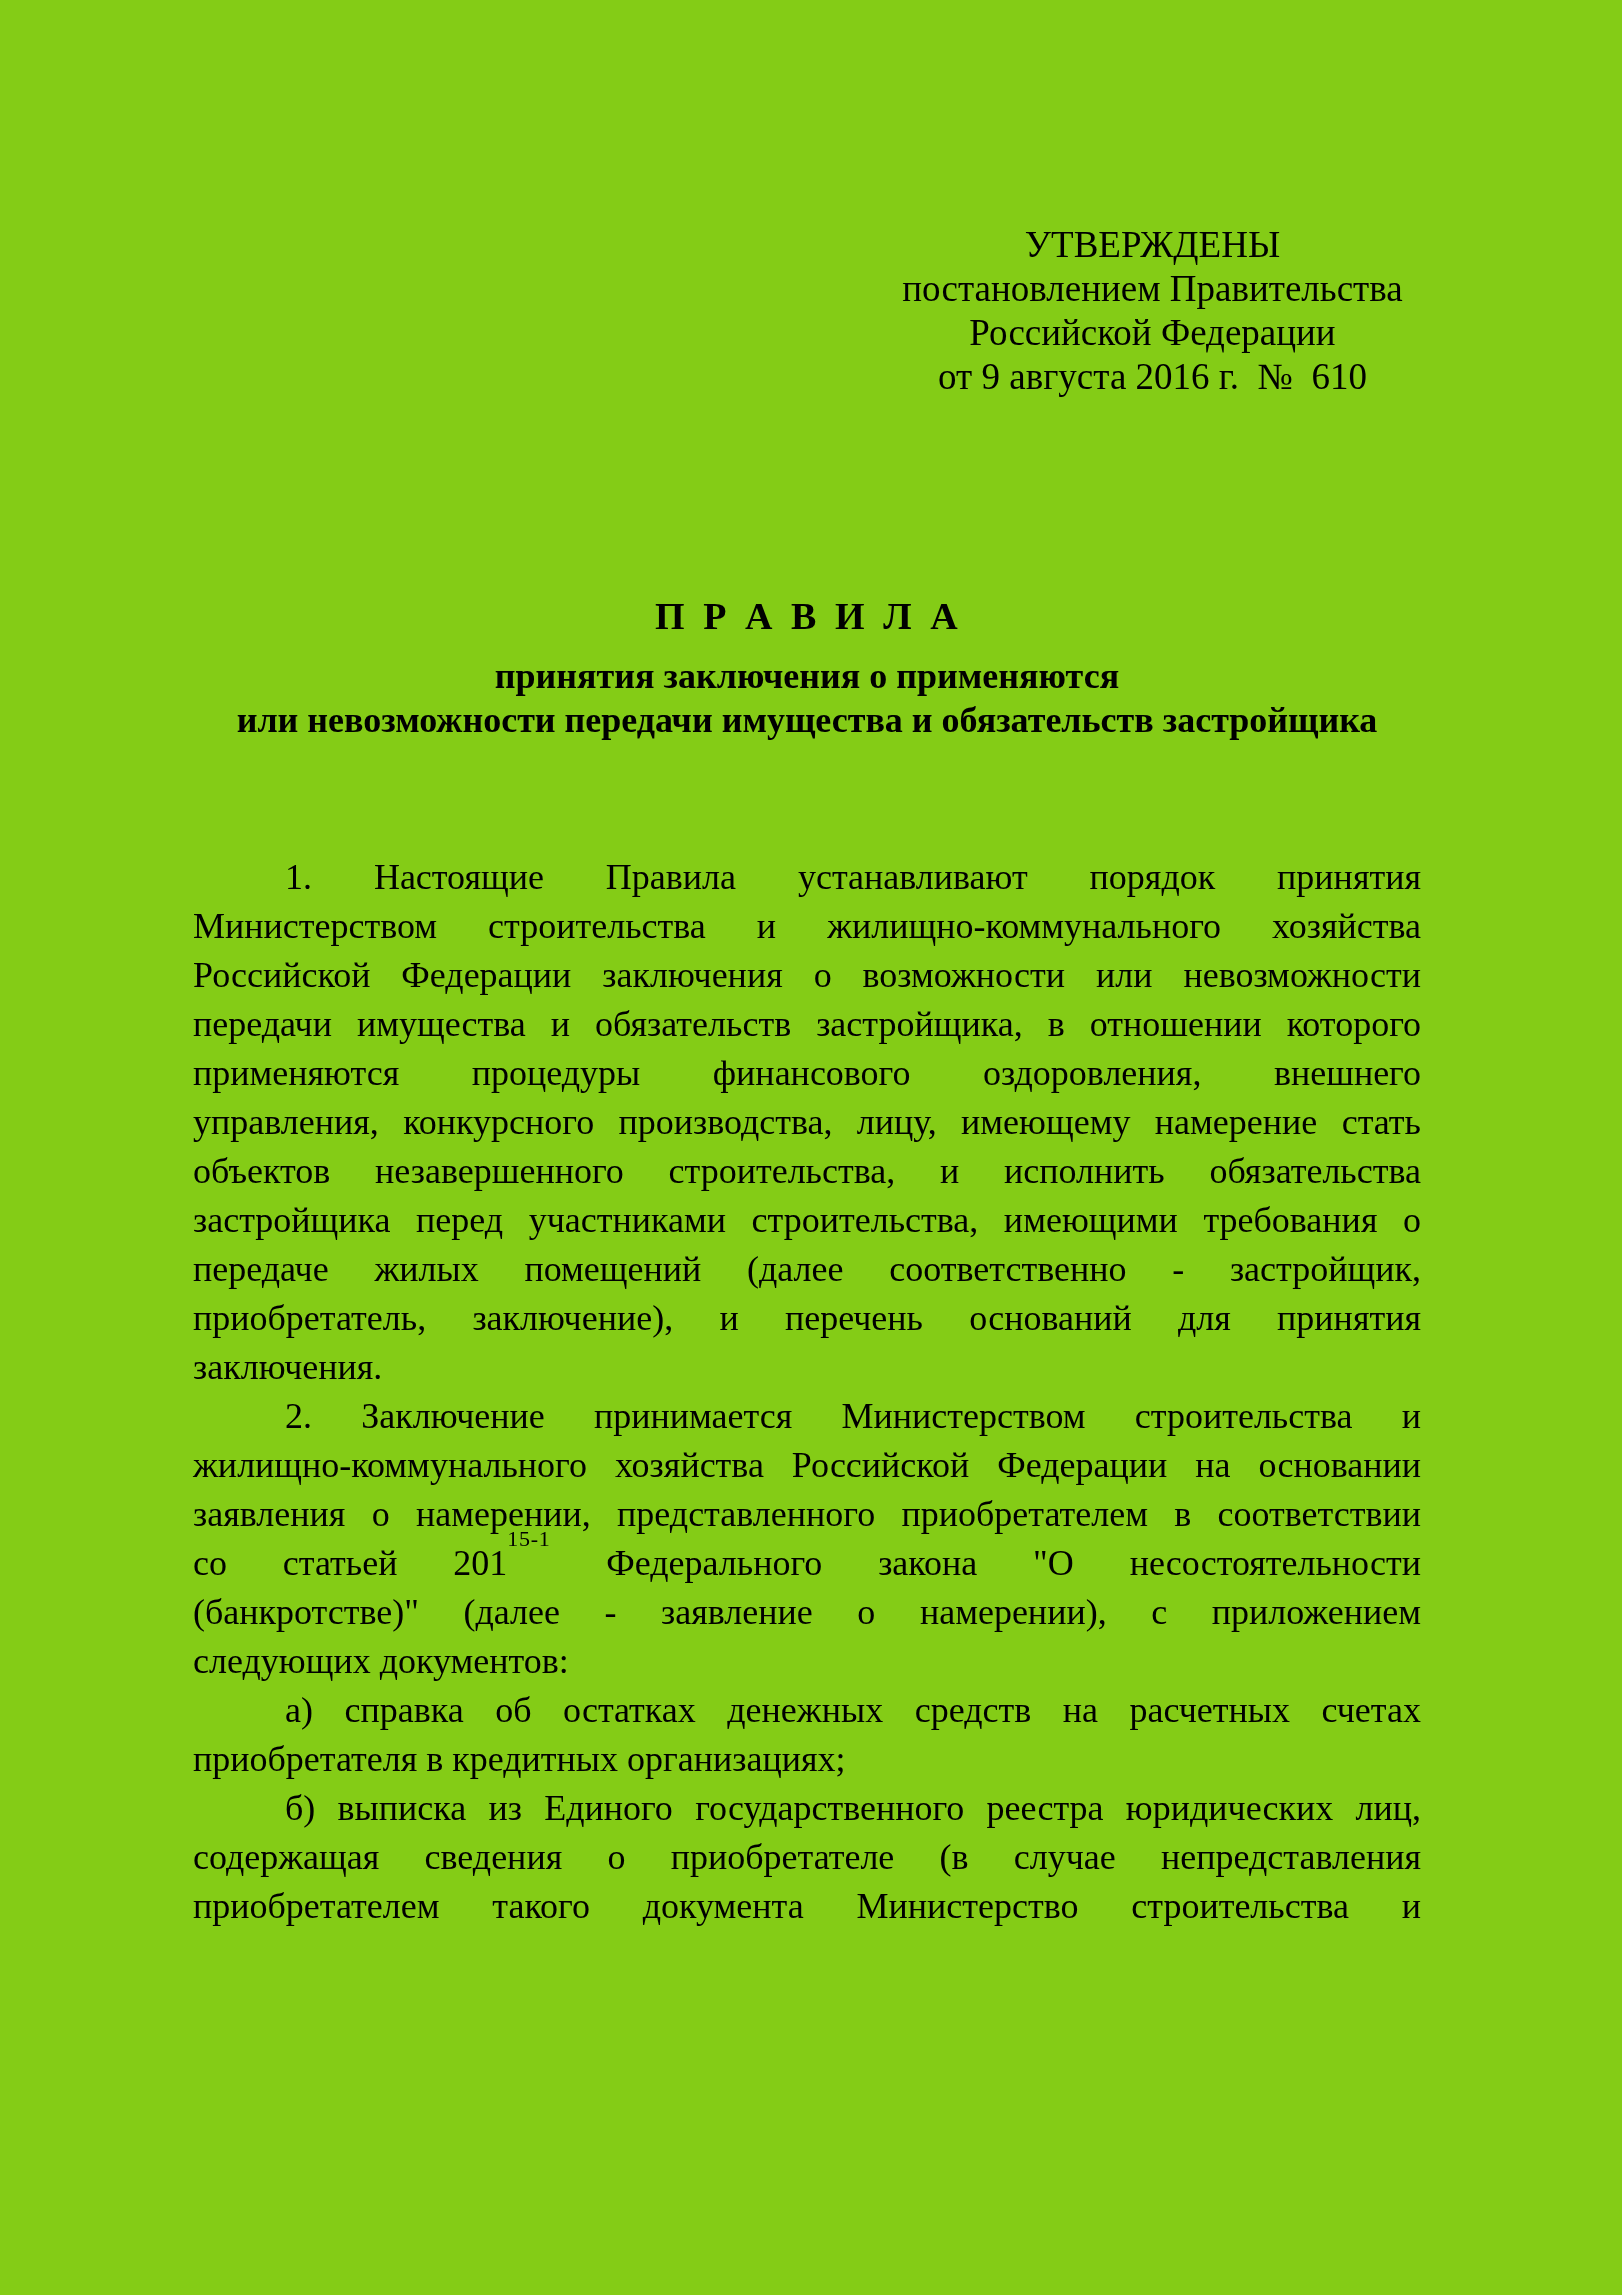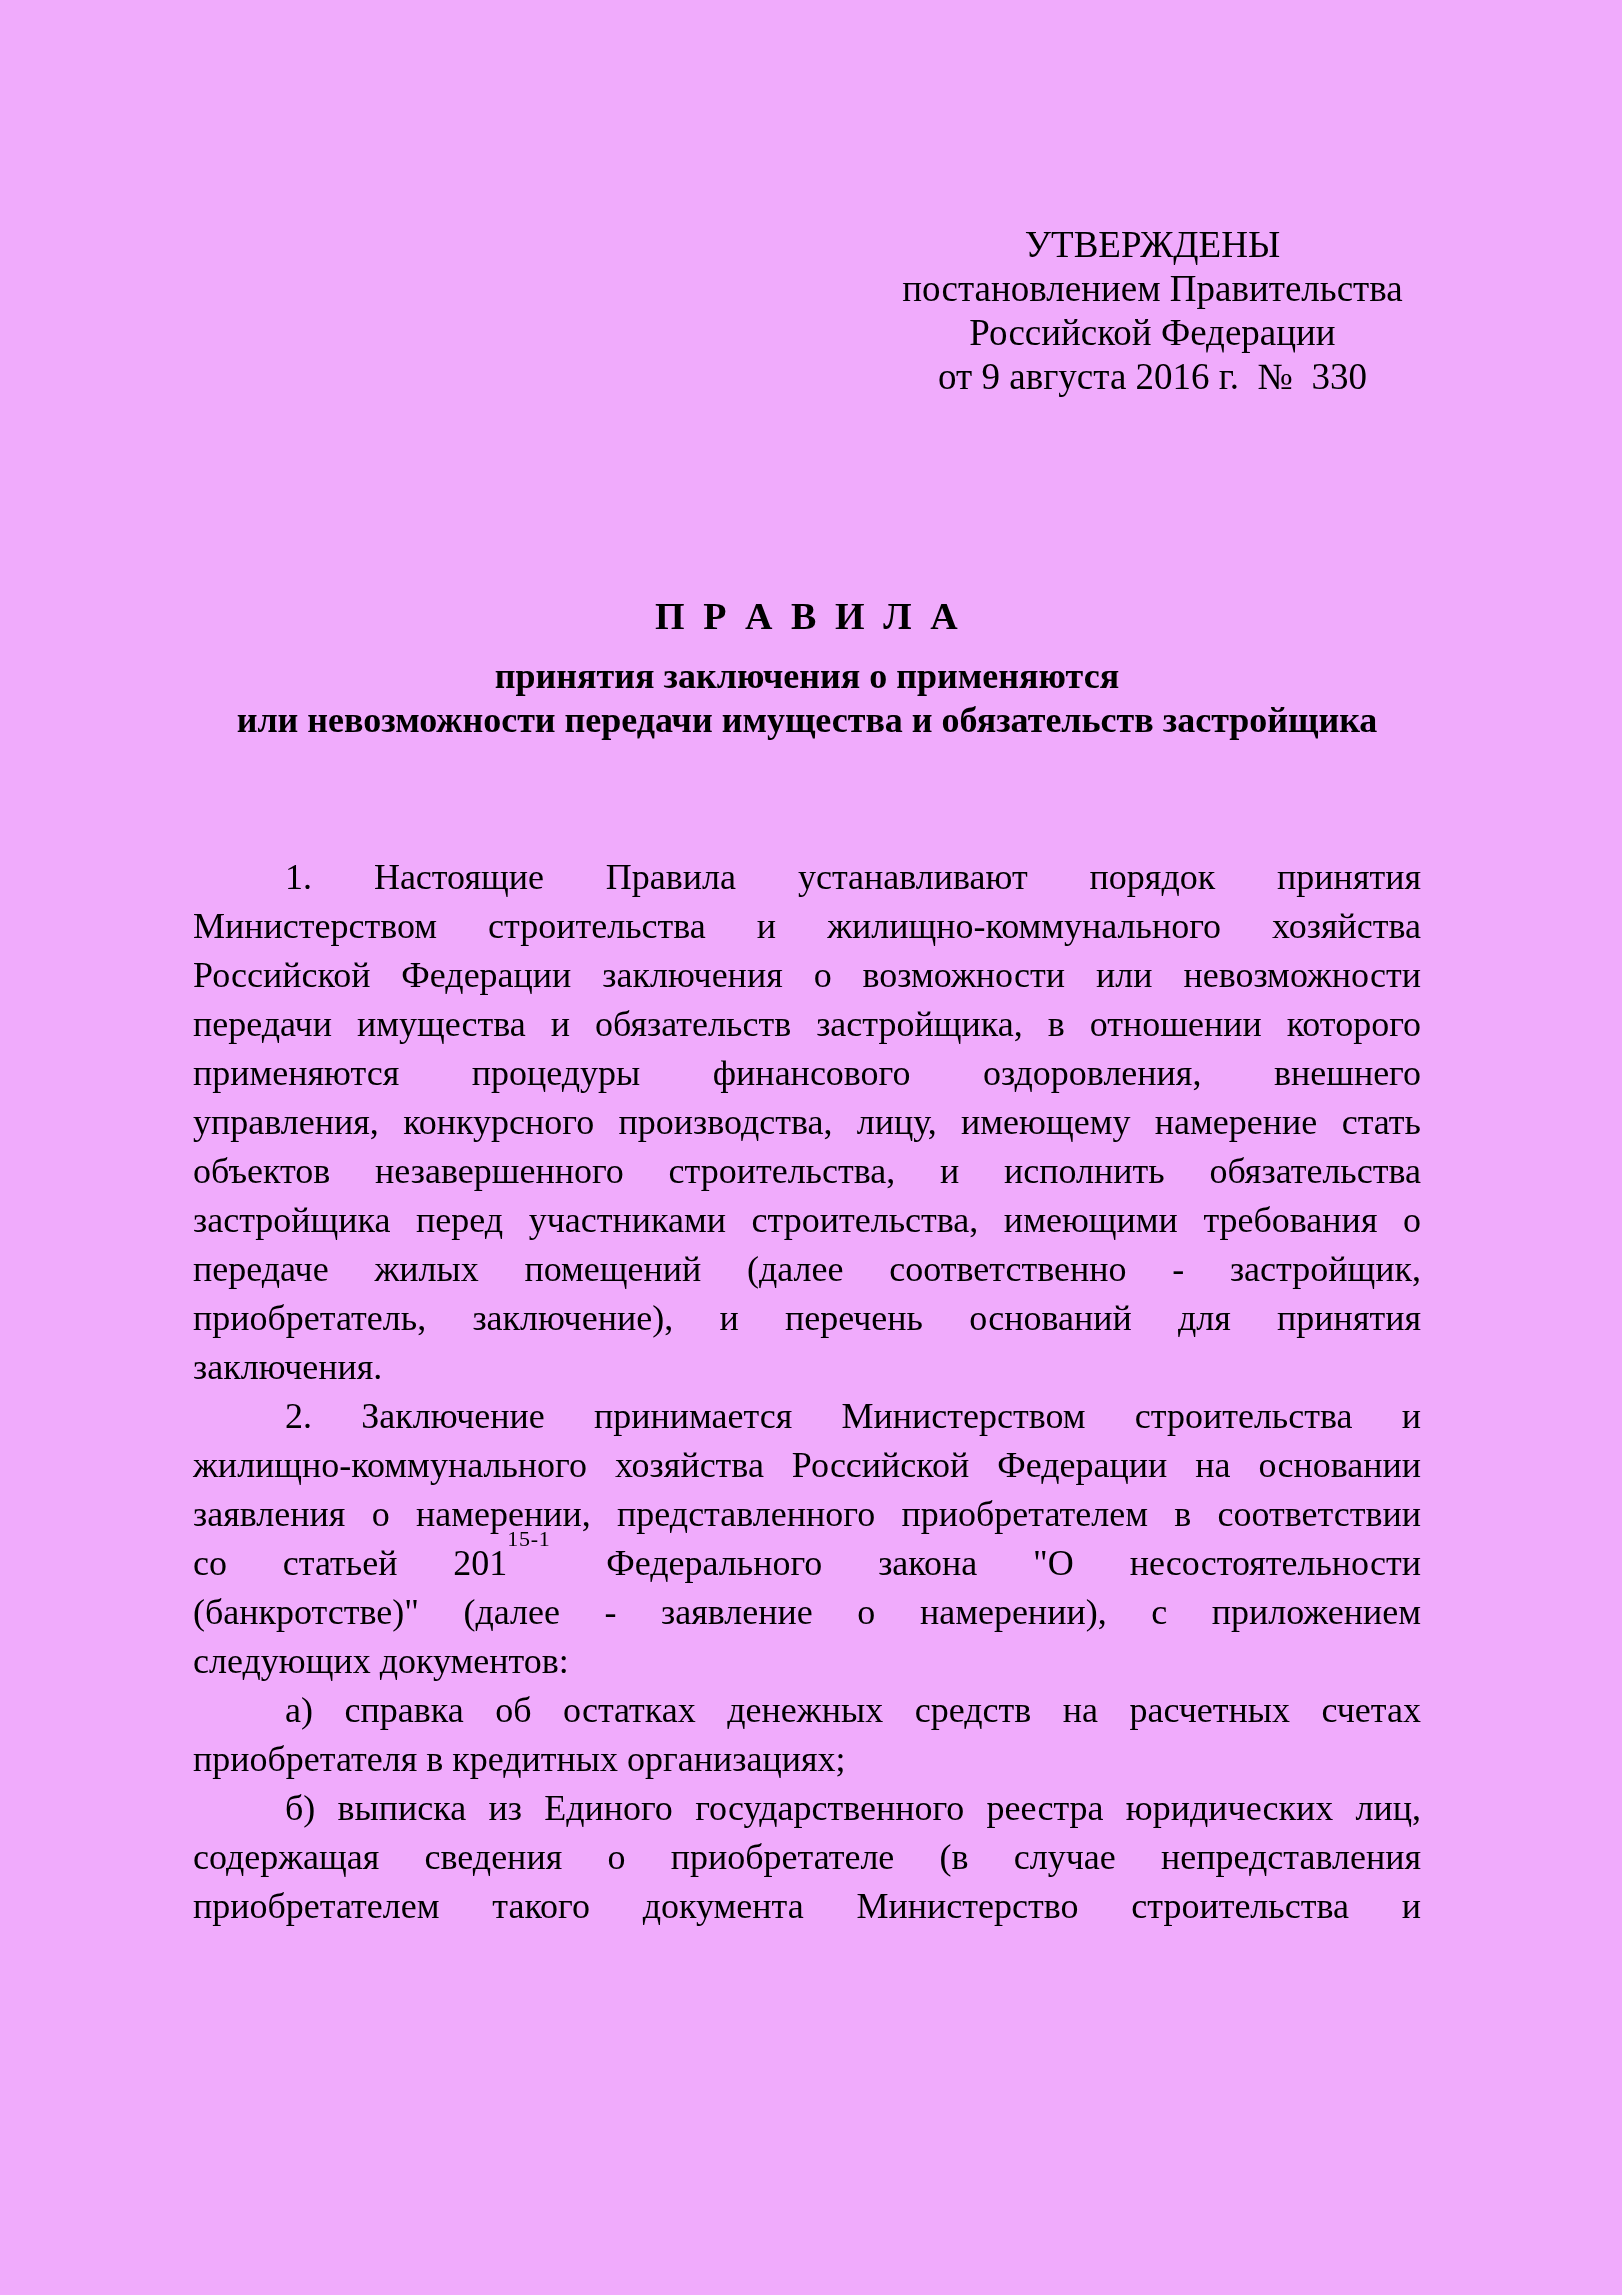--- a/index.html
+++ b/index.html
@@ -5,21 +5,21 @@
 <style>
   html, body {
     margin: 0;
     padding: 0;
     background: #ffffff;
   }
   .page {
     position: relative;
     width: 1622px;
     height: 2295px;
-    background: #f0abfc;
+    background: #84cc16;
     color: #000000;
     font-family: "Liberation Serif", "DejaVu Serif", serif;
     overflow: hidden;
   }
   
   .approval {
     position: absolute;
     top: 223px;
     left: 876px;
     width: 553px;
@@ -98,21 +98,21 @@
 </style>
 </head>
 <body>
 
 <div class="page">
 
   <div class="approval">
     <div class="line">УТВЕРЖДЕНЫ</div>
     <div class="line">постановлением Правительства</div>
     <div class="line">Российской Федерации</div>
-    <div class="line">от 9 августа 2016 г.  №  330</div>
+    <div class="line">от 9 августа 2016 г.  №  610</div>
   </div>
 
   <div class="doc-title">П Р А В И Л А</div>
 
   <div class="subtitle">
     <div class="line">принятия заключения о применяются</div>
     <div class="line">или невозможности передачи имущества и обязательств застройщика</div>
   </div>
 
   <div class="body-text">

